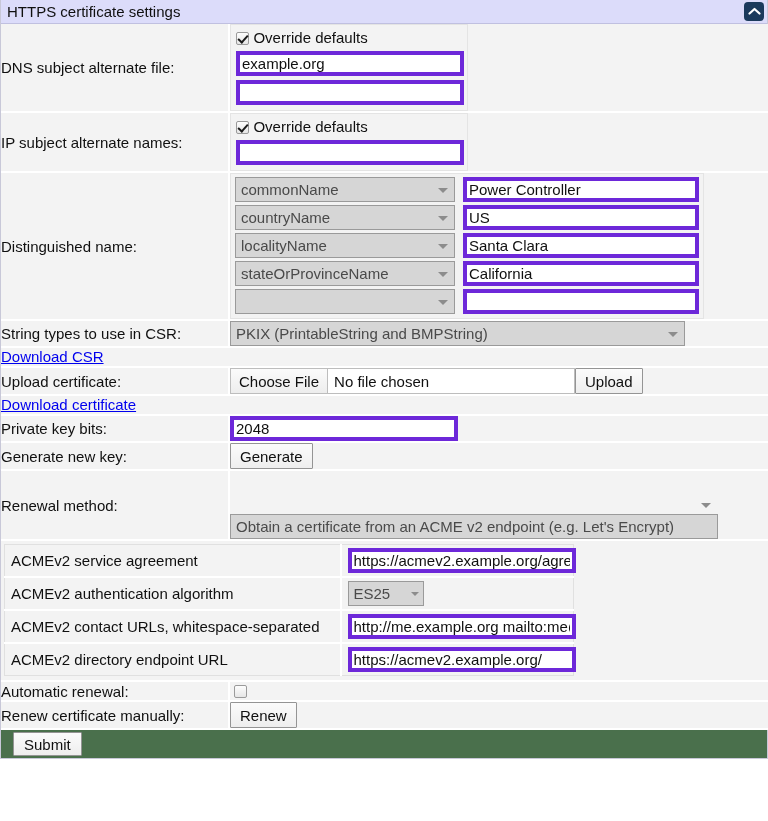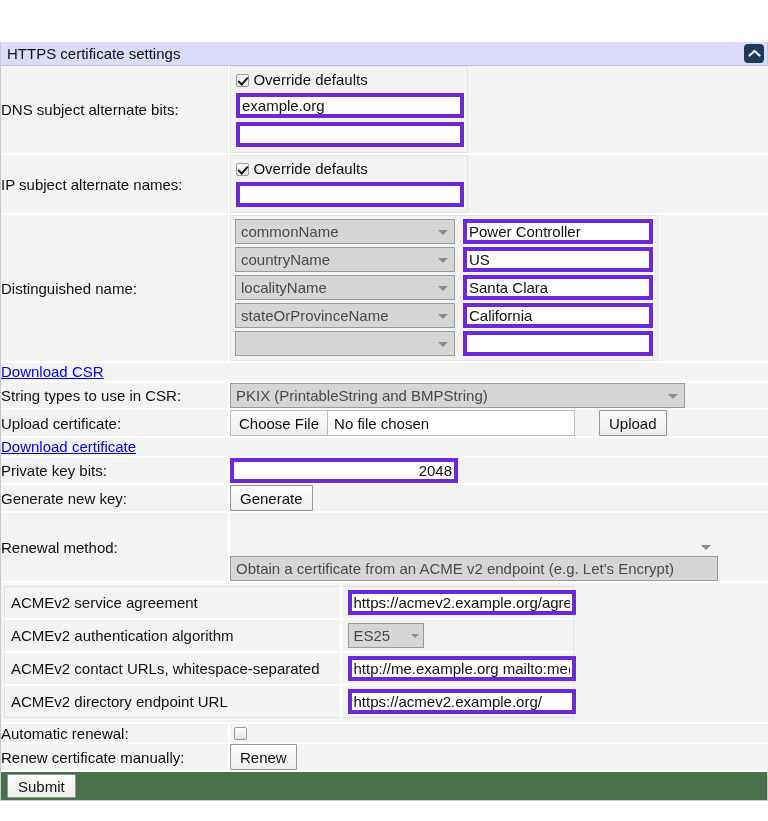--- a/index.html
+++ b/index.html
@@ -14,21 +14,20 @@
 
   
   .panel-header {
     background: #dcdcfa;
     height: 24px;
     display: flex;
     align-items: center;
     padding: 0 4px 0 6px;
     border-bottom: 1px solid #c0c0e0;
     position: relative;
-    margin-top: 42px;
   }
   .panel-title {
     font-size: 15px;
     color: #101010;
     line-height: 1;
   }
   .collapse-btn {
     position: absolute;
     right: 3px; top: 2px;
     width: 20px; height: 19px;
@@ -104,21 +103,21 @@
     color: #101010;
     height: 26px;
     padding: 0 9px;
     background: linear-gradient(#fbfbfb, #eeeeee);
     border: 1px solid #949494;
     border-radius: 1px;
     cursor: pointer;
   }
 
   
-  .file-row { display: flex; align-items: flex-start; gap: 16px; }
+  .file-row { display: flex; align-items: flex-start; }
   .file-control {
     display: inline-flex;
     align-items: stretch;
     border: 1px solid #bdbdbd;
     background: #ffffff;
     height: 26px;
     width: 345px;
   }
   .choose-file {
     font-size: 15px;
@@ -130,21 +129,21 @@
     cursor: pointer;
   }
   .file-name {
     font-size: 15px;
     color: #101010;
     display: flex; align-items: center;
     padding: 0 0 0 6px;
     flex: 1;
     white-space: nowrap; overflow: hidden;
   }
-  .upload-btn { margin-left: 8px; }
+  .upload-btn { }
 
   
   .cb {
     -webkit-appearance: none;
     -moz-appearance: none;
     appearance: none;
     width: 13px; height: 13px;
     border: 1px solid #9a9a9a;
     border-radius: 2px;
     background: linear-gradient(#fdfdfd, #e6e6e6);
@@ -182,21 +181,21 @@
   
   .dn-grid {
     border: 1px solid #e4e4e4;
     padding: 3px 4px 4px 4px;
     display: inline-block;
   }
   .dn-row { display: flex; align-items: center; margin-bottom: 3px; }
   .dn-row:last-child { margin-bottom: 0; }
   .dn-row .sel-wrap { margin-right: 8px; }
   .dn-row select.sel { width: 220px; }
-  .dn-row input.text { width: 190px; }
+  .dn-row input.text { width: 236px; }
 
   
   a.link {
     font-size: 15px;
     color: #0000ee;
     text-decoration: underline;
   }
 
   
   table.acme {
@@ -218,21 +217,21 @@
   td.acme-label { width: 336px; border-right: 2px solid #ffffff; }
   td.acme-value { padding-left: 4px; }
   table.acme input.text { width: 228px; }
 
   
   .submit-bar {
     background: #4a704c;
     height: 28px;
     display: flex;
     align-items: center;
-    padding-left: 6px;
+    padding-left: 12px;
   }
   .submit-bar button.btn { height: 24px; padding: 0 10px; }
 </style>
 </head>
 <body>
 
 <div class="panel">
 
   <div class="panel-header">
     <span class="panel-title">HTTPS certificate settings</span>
@@ -240,21 +239,21 @@
       <svg width="13" height="9" viewBox="0 0 13 9" aria-hidden="true">
         <path d="M1.5 6.5 L6.5 2 L11.5 6.5" fill="none" stroke="#ffffff" stroke-width="2.2" stroke-linecap="round" stroke-linejoin="round"></path>
       </svg>
     </span>
   </div>
 
   <table class="form">
     <tbody>
 
       <tr>
-        <td class="label-cell">DNS subject alternate bits:</td>
+        <td class="label-cell">DNS subject alternate file:</td>
         <td class="value-cell">
           <div class="alt-box">
             <div class="cbrow">
               <input type="checkbox" class="cb" checked="" style="">
               <span class="cb-label">Override defaults</span>
             </div>
             <input type="text" class="text" value="example.org" style="">
             <input type="text" class="text" value="" style="">
           </div>
         </td>
@@ -326,34 +325,34 @@
                 <span class="arrow"></span>
               </span>
               <input type="text" class="text" value="" style="">
             </div>
 
           </div>
         </td>
       </tr>
 
       <tr>
-        <td class="full-cell" colspan="2">
-          <a class="link" href="#">Download CSR</a>
-        </td>
-      </tr>
-
-      <tr>
         <td class="label-cell">String types to use in CSR:</td>
         <td class="value-cell">
           <span class="sel-wrap">
             <select class="sel" style="width:455px;">
               <option>PKIX (PrintableString and BMPString)</option>
             </select>
             <span class="arrow"></span>
           </span>
+        </td>
+      </tr>
+
+      <tr>
+        <td class="full-cell" colspan="2">
+          <a class="link" href="#">Download CSR</a>
         </td>
       </tr>
 
       <tr>
         <td class="label-cell">Upload certificate:</td>
         <td class="value-cell">
           <div class="file-row">
             <span class="file-control">
               <span class="choose-file">Choose File</span>
               <span class="file-name">No file chosen</span>
@@ -365,21 +364,21 @@
 
       <tr>
         <td class="full-cell" colspan="2">
           <a class="link" href="#">Download certificate</a>
         </td>
       </tr>
 
       <tr>
         <td class="label-cell">Private key bits:</td>
         <td class="value-cell">
-          <input type="text" class="text" style="width: 228px; text-align: right;" value="2048">
+          <input type="text" class="text" style="width: 228px;" value="2048">
         </td>
       </tr>
 
       <tr>
         <td class="label-cell">Generate new key:</td>
         <td class="value-cell">
           <button class="btn">Generate</button>
         </td>
       </tr>
 

